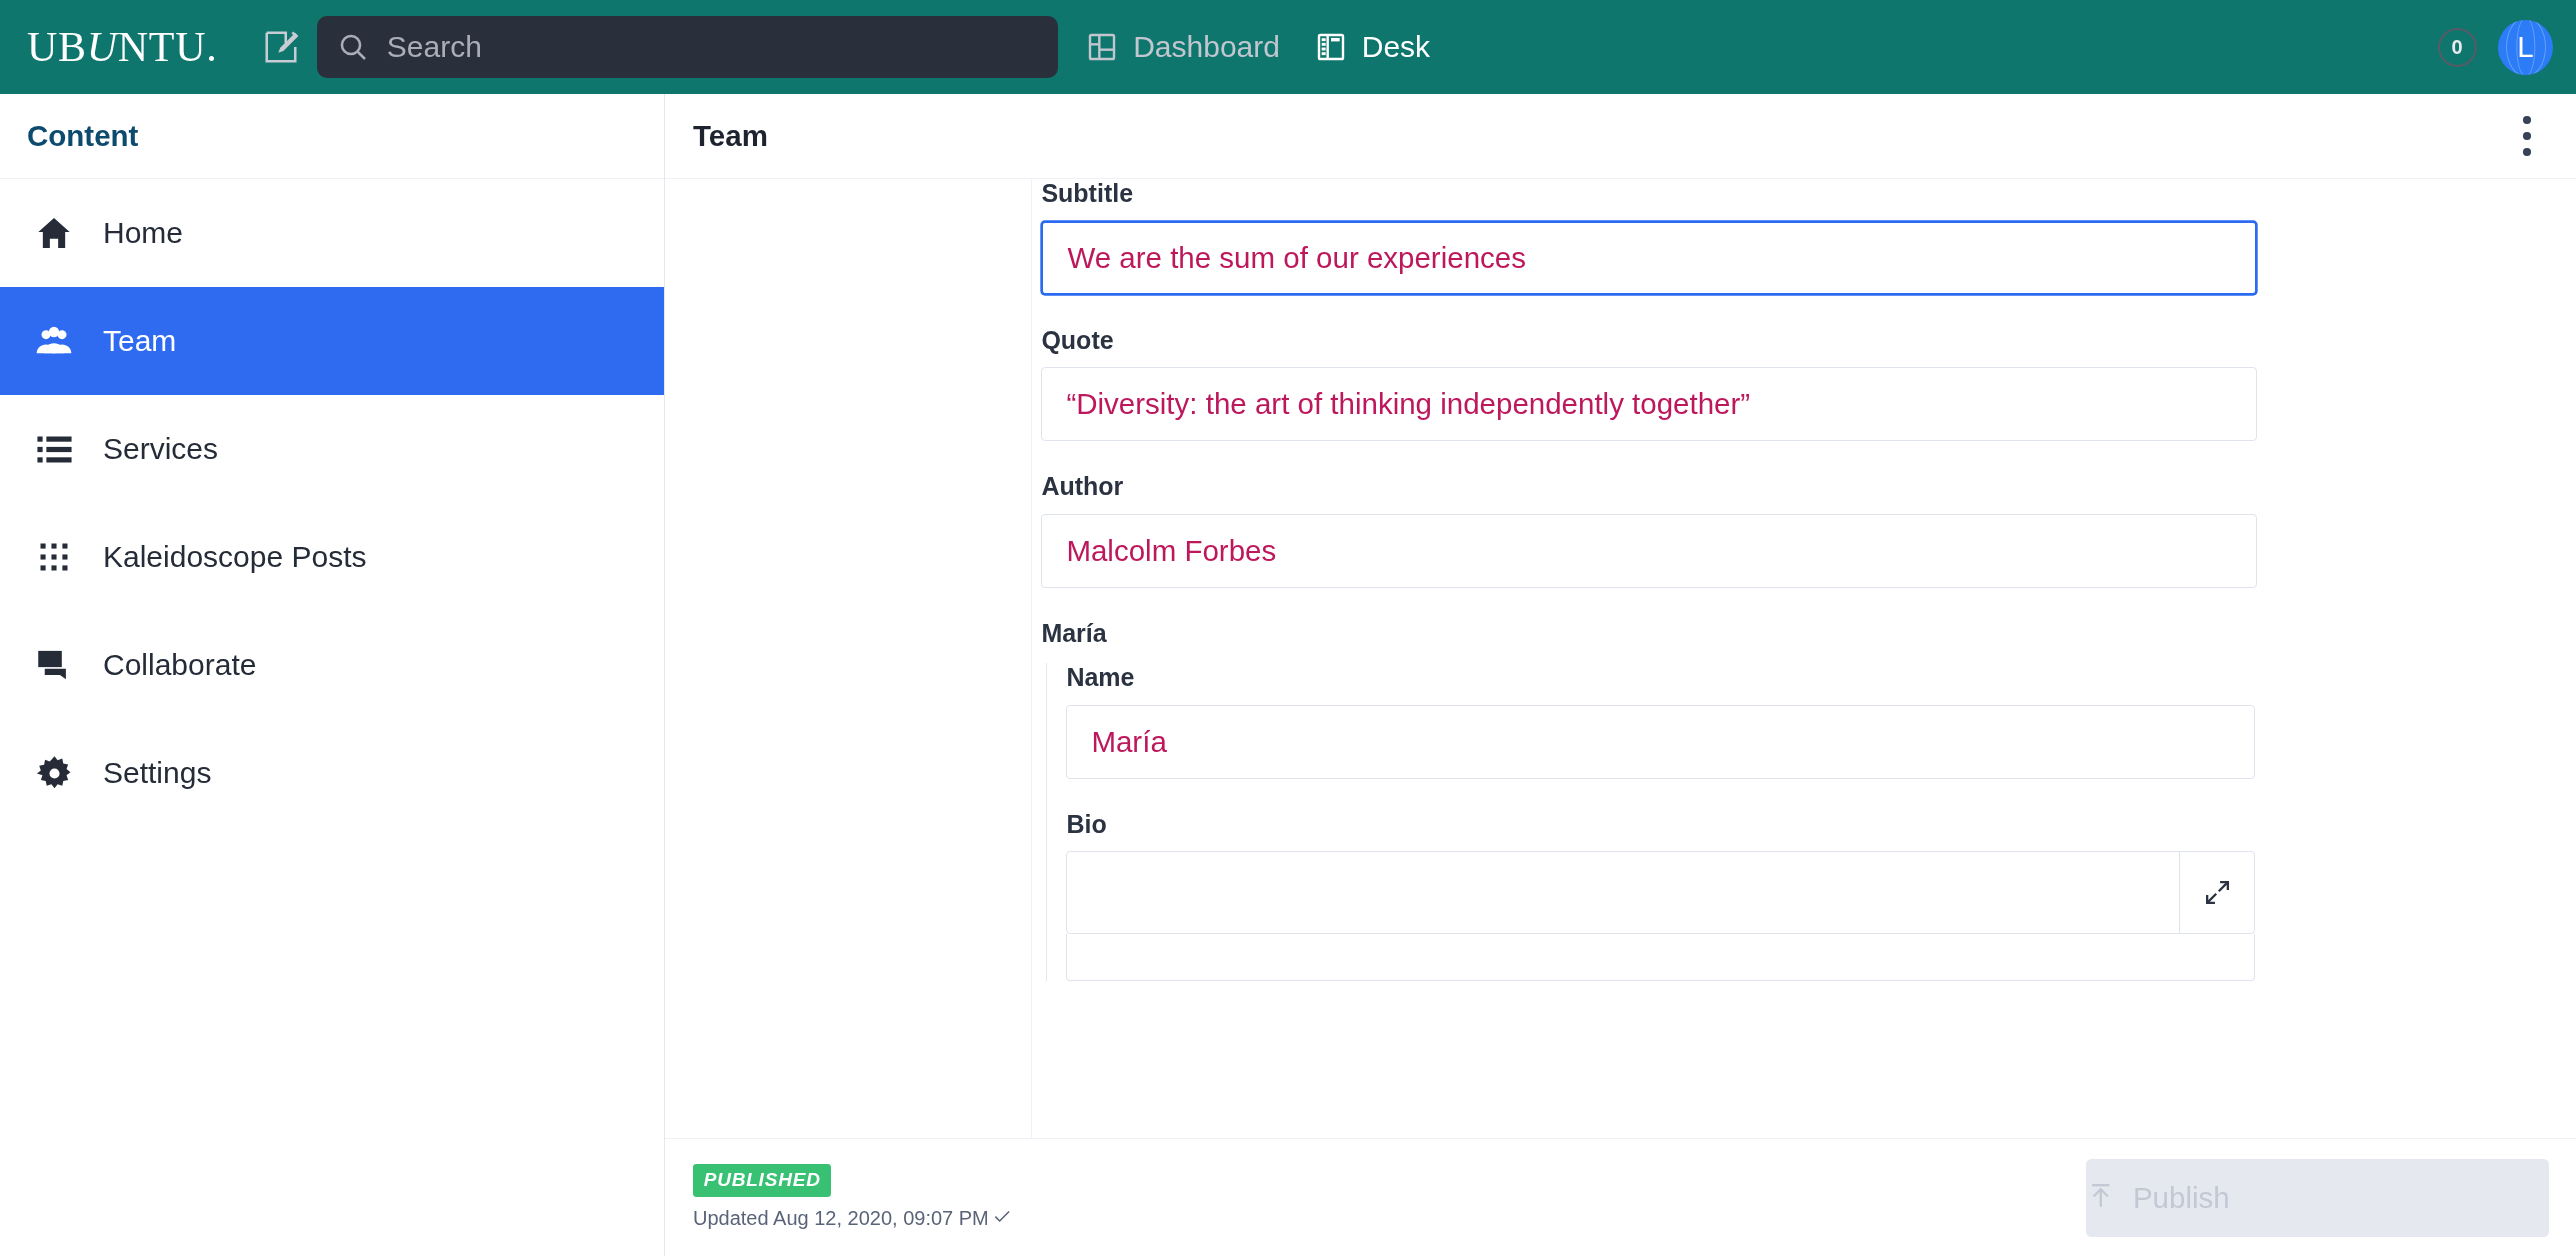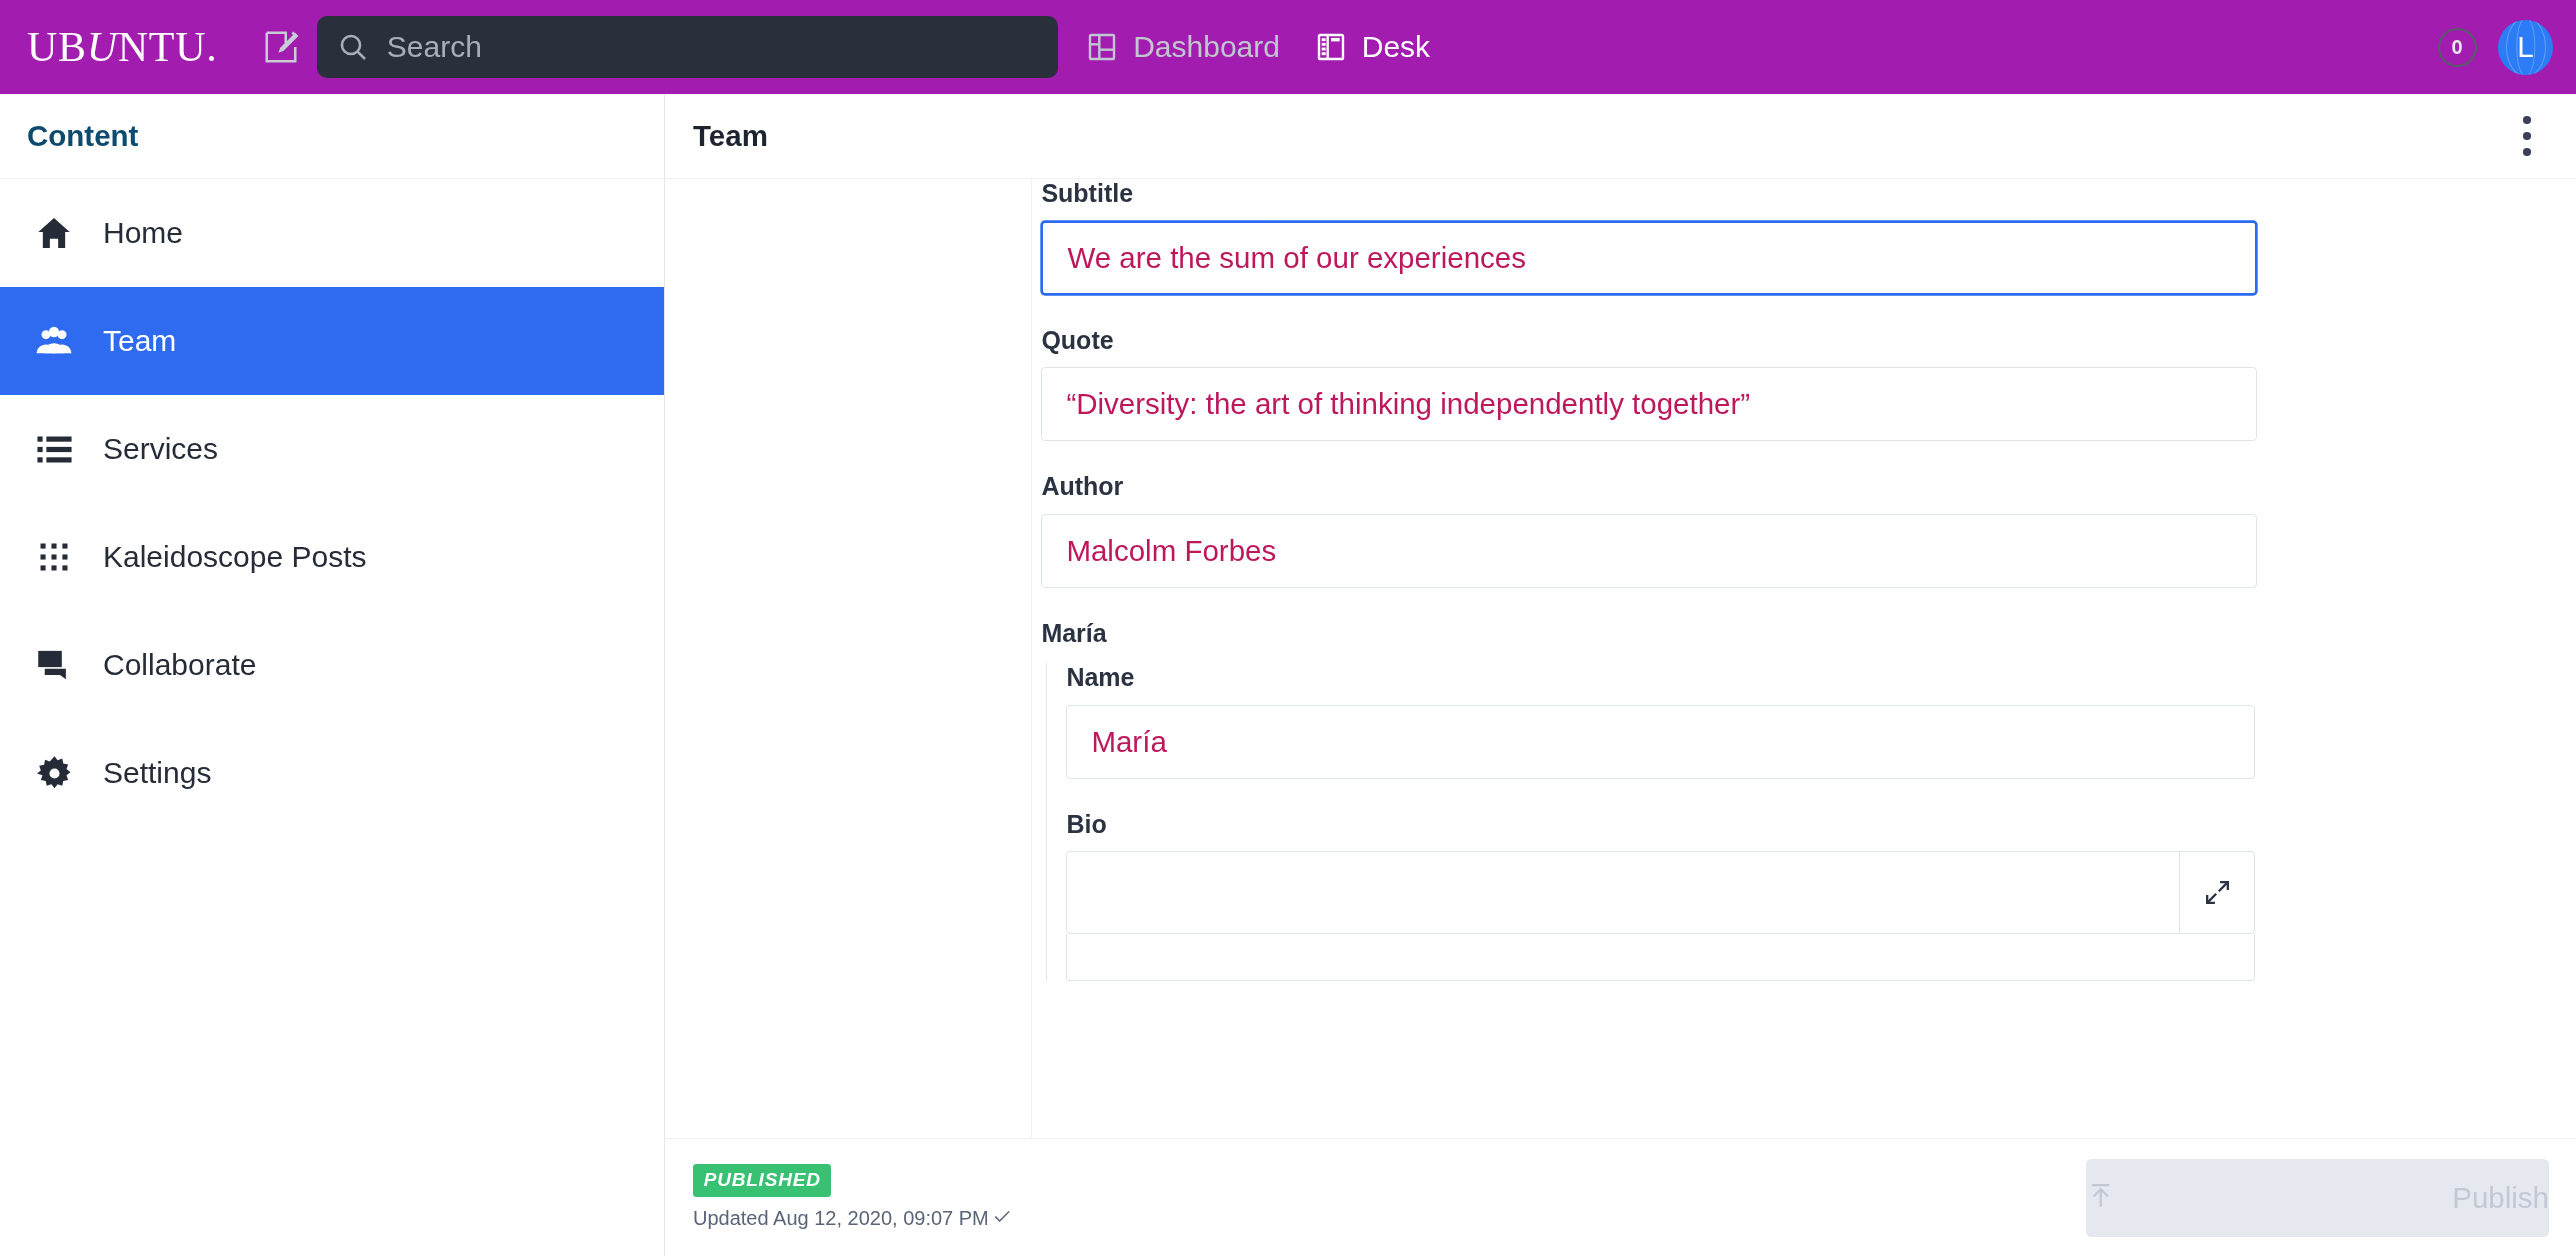--- a/index.html
+++ b/index.html
@@ -7,21 +7,21 @@
     width: 2576px; height: 1256px;
     font-family: "Liberation Sans", sans-serif;
     background: #ffffff;
     overflow: hidden;
   }
 
   
   .topbar {
     position: absolute; left: 0; top: 0;
     width: 2576px; height: 94px;
-    background: #a21caf;
+    background: #0f766e;
     display: flex; align-items: center;
   }
   .logo {
     margin-left: 27px;
     font-family: "Liberation Serif", serif;
     font-size: 42px;
     letter-spacing: 0.7px;
     color: #ffffff;
     display: flex; align-items: baseline;
     white-space: nowrap;
@@ -243,21 +243,21 @@
     font-size: 20px; color: #5a6478;
     display: flex; align-items: center; gap: 3px;
     white-space: nowrap;
   }
   .publish-btn {
     position: absolute; right: 27px; top: 50%;
     transform: translateY(-50%);
     width: 463px; height: 78px;
     background: #e5e8ee;
     border: none; border-radius: 5.4px;
-    display: flex; align-items: center; justify-content: space-between;
+    display: flex; align-items: center; justify-content: flex-start;
     gap: 17.4px;
     cursor: default;
   }
   .publish-btn .plabel { font-size: 29.5px; color: #c3c9d4; }
 </style>
 </head>
 <body>
 
 <div class="topbar">
 

